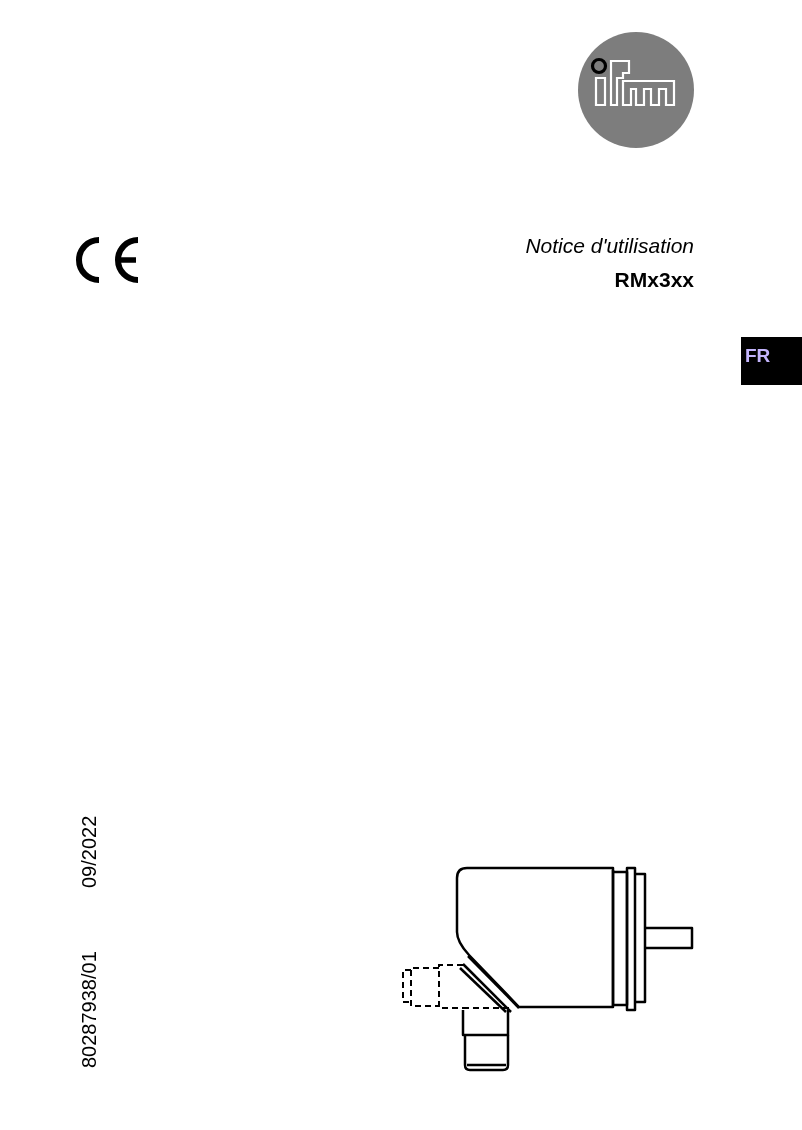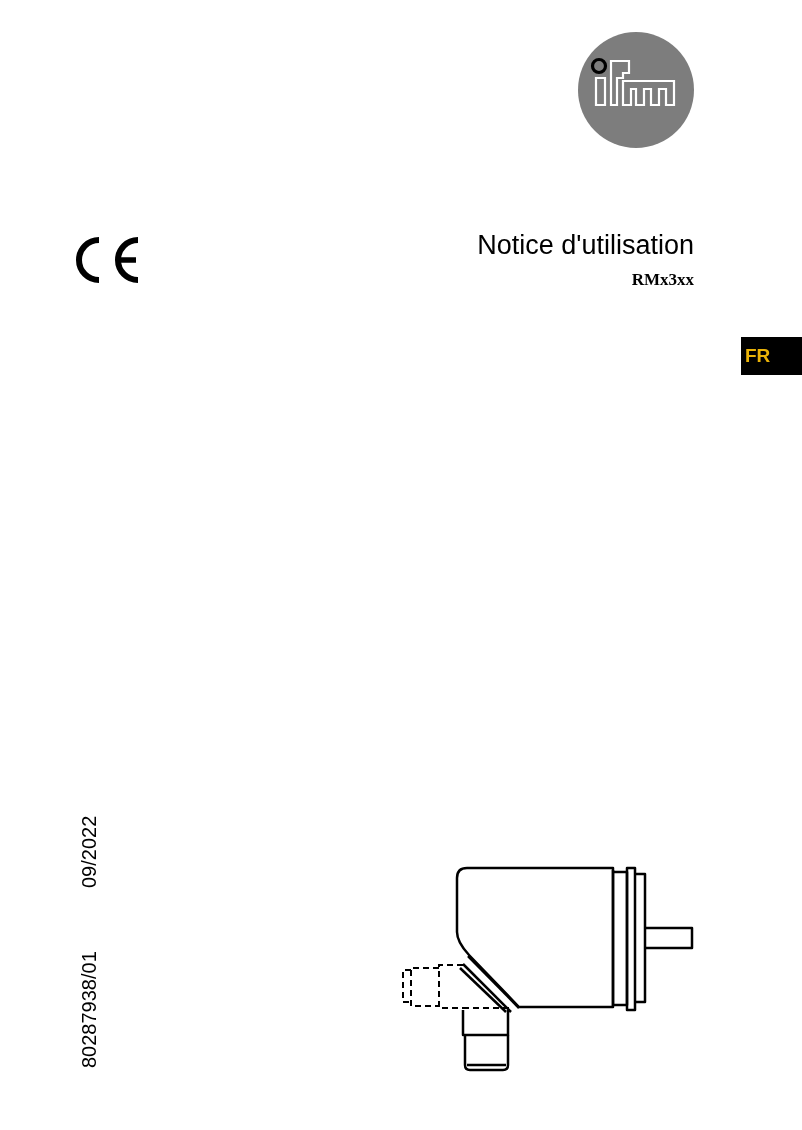--- a/index.html
+++ b/index.html
@@ -1,22 +1,22 @@
 <!DOCTYPE html>
 <html><head>
 <meta charset="utf-8">
 <style>
   html, body { margin:0; padding:0; background:#ffffff; }
   body { width:802px; height:1130px; position:relative; overflow:hidden; font-family:"Liberation Sans", sans-serif; color:#000; }
   .logo { position:absolute; left:577px; top:31px; width:118px; height:118px; }
   .ce { position:absolute; left:74px; top:236px; width:70px; height:48px; }
   .title-block { position:absolute; right:108px; top:232px; text-align:right; }
-  .title-line { font-size:27px; line-height:27px; white-space:nowrap; }
-  .model { font-size:17px; font-weight:bold; margin-top:8px; line-height:26px;font-family:Liberation Serif, serif; }
-  .lang-tab { position:absolute; left:741px; top:337px; width:61px; height:38px; background:#000; color:#eab308; font-weight:bold; font-size:19px; line-height:38px; padding-left:4px; box-sizing:border-box; }
+  .title-line { font-size:21px; line-height:27px; white-space:nowrap;font-style:italic; }
+  .model { font-size:21px; font-weight:bold; margin-top:8px; line-height:26px; }
+  .lang-tab { position:absolute; left:741px; top:337px; width:61px; height:48px; background:#000; color:#c4b5fd; font-weight:bold; font-size:19px; line-height:38px; padding-left:4px; box-sizing:border-box; }
   .vtext { position:absolute; font-size:20px; transform-origin:left top; transform:rotate(-90deg); white-space:nowrap; }
   .docnum { left:78px; top:1068px; }
   .date { left:78px; top:888px; }
   .drawing { position:absolute; left:395px; top:860px; width:305px; height:215px; }
 </style>
 </head>
 <body>
 
 <svg class="logo" viewBox="0 0 118 118">
   <circle cx="59" cy="59" r="58" fill="#7d7d7d"></circle>

